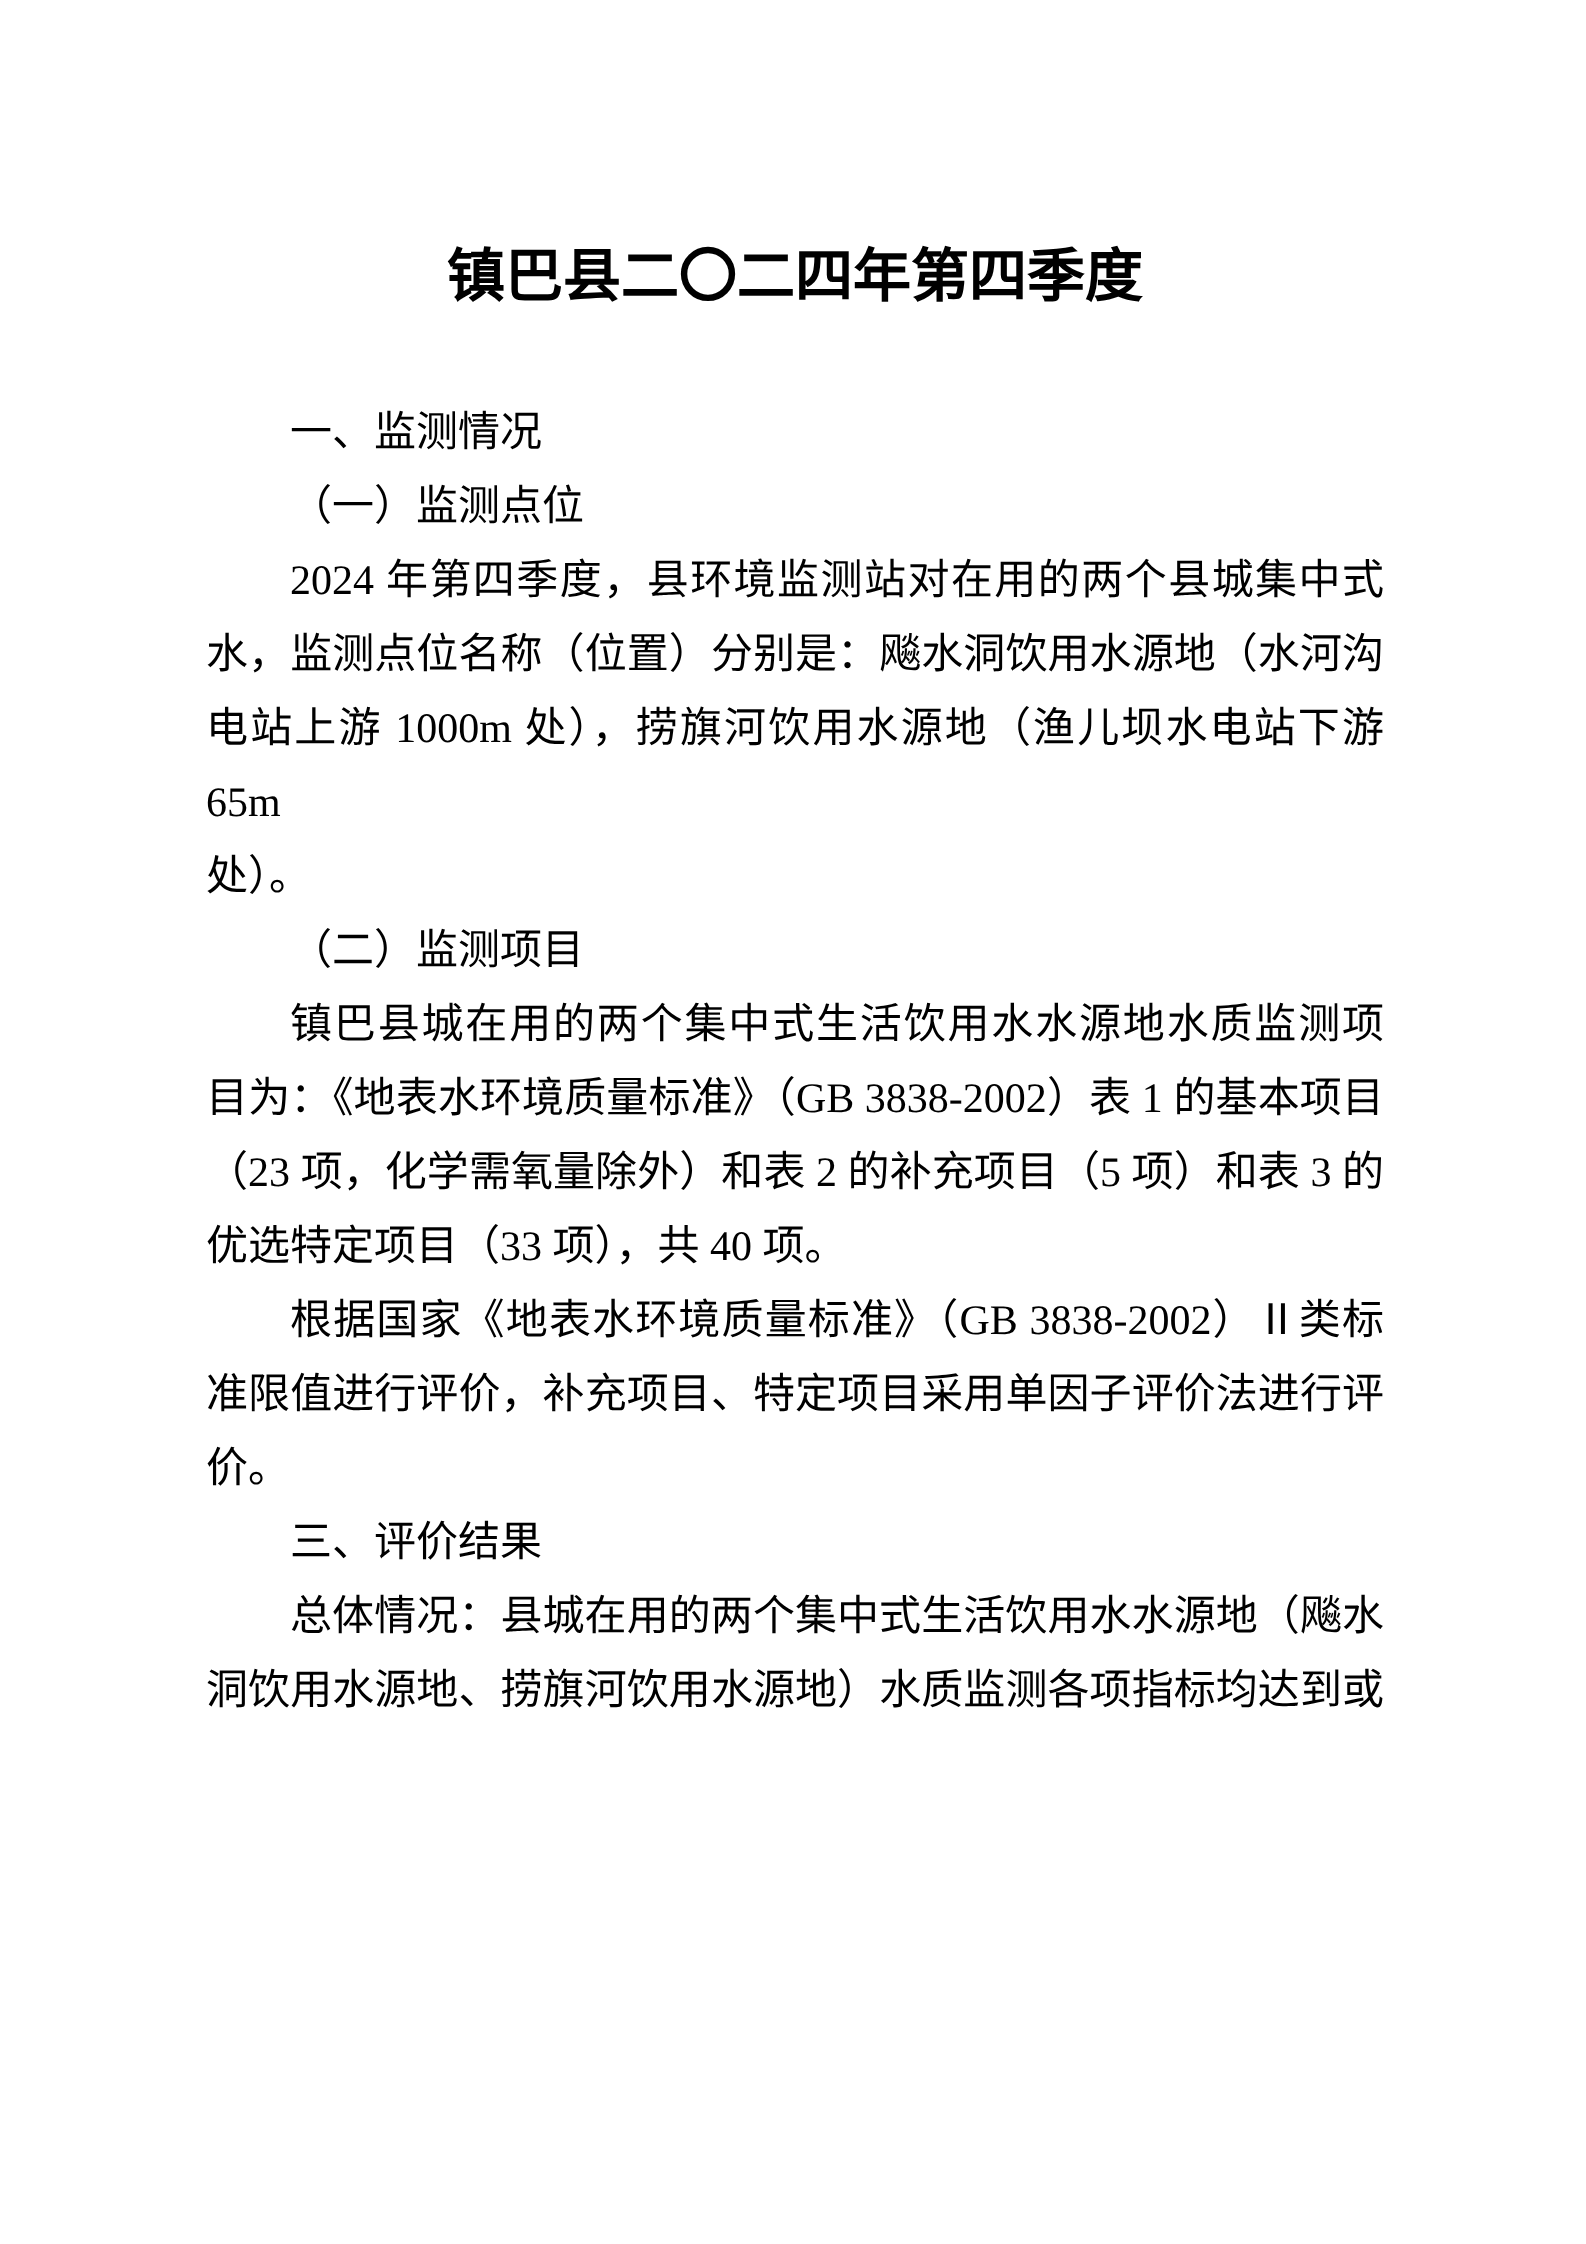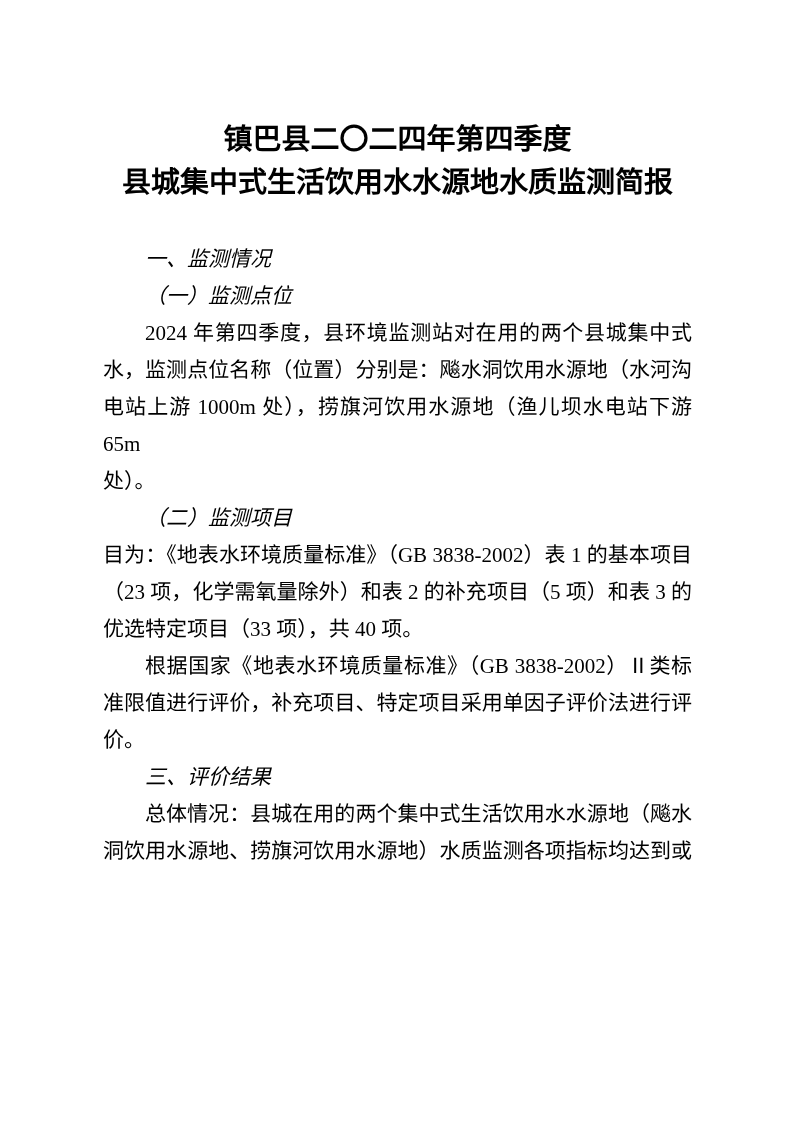--- a/index.html
+++ b/index.html
@@ -39,50 +39,49 @@
   .ln.indent {
     text-indent: 42px;
   }
   .ln.last {
     text-align-last: left;
   }
   .ln.heading {
     text-align: right;
     text-align-last: left;
     text-indent: 42px;
-    font-style: italic;
   }
 </style>
 </head>
 <body>
 
 <div class="page">
   <div class="doc">
 
     <div class="title">
       <div>镇巴县二〇二四年第四季度</div>
-      <div>县城集中式生活饮用水水源地水质监测简报</div>
     </div>
 
     <div class="content">
 
       <div class="ln heading">一、监测情况</div>
 
       <div class="ln heading">（一）监测点位</div>
 
       <div>
         <div class="ln indent">2024 年第四季度，县环境监测站对在用的两个县城集中式</div>
         <div class="ln">水，监测点位名称（位置）分别是：飚水洞饮用水源地（水河沟</div>
         <div class="ln">电站上游 1000m 处），捞旗河饮用水源地（渔儿坝水电站下游 65m</div>
         <div class="ln last">处）。</div>
       </div>
 
       <div class="ln heading">（二）监测项目</div>
 
       <div>
+        <div class="ln indent">镇巴县城在用的两个集中式生活饮用水水源地水质监测项</div>
         <div class="ln">目为：《地表水环境质量标准》（GB 3838-2002）表 1 的基本项目</div>
         <div class="ln">（23 项，化学需氧量除外）和表 2 的补充项目（5 项）和表 3 的</div>
         <div class="ln last">优选特定项目（33 项），共 40 项。</div>
       </div>
 
 
       <div>
         <div class="ln indent">根据国家《地表水环境质量标准》（GB 3838-2002）Ⅱ类标</div>
         <div class="ln">准限值进行评价，补充项目、特定项目采用单因子评价法进行评</div>
         <div class="ln last">价。</div>

